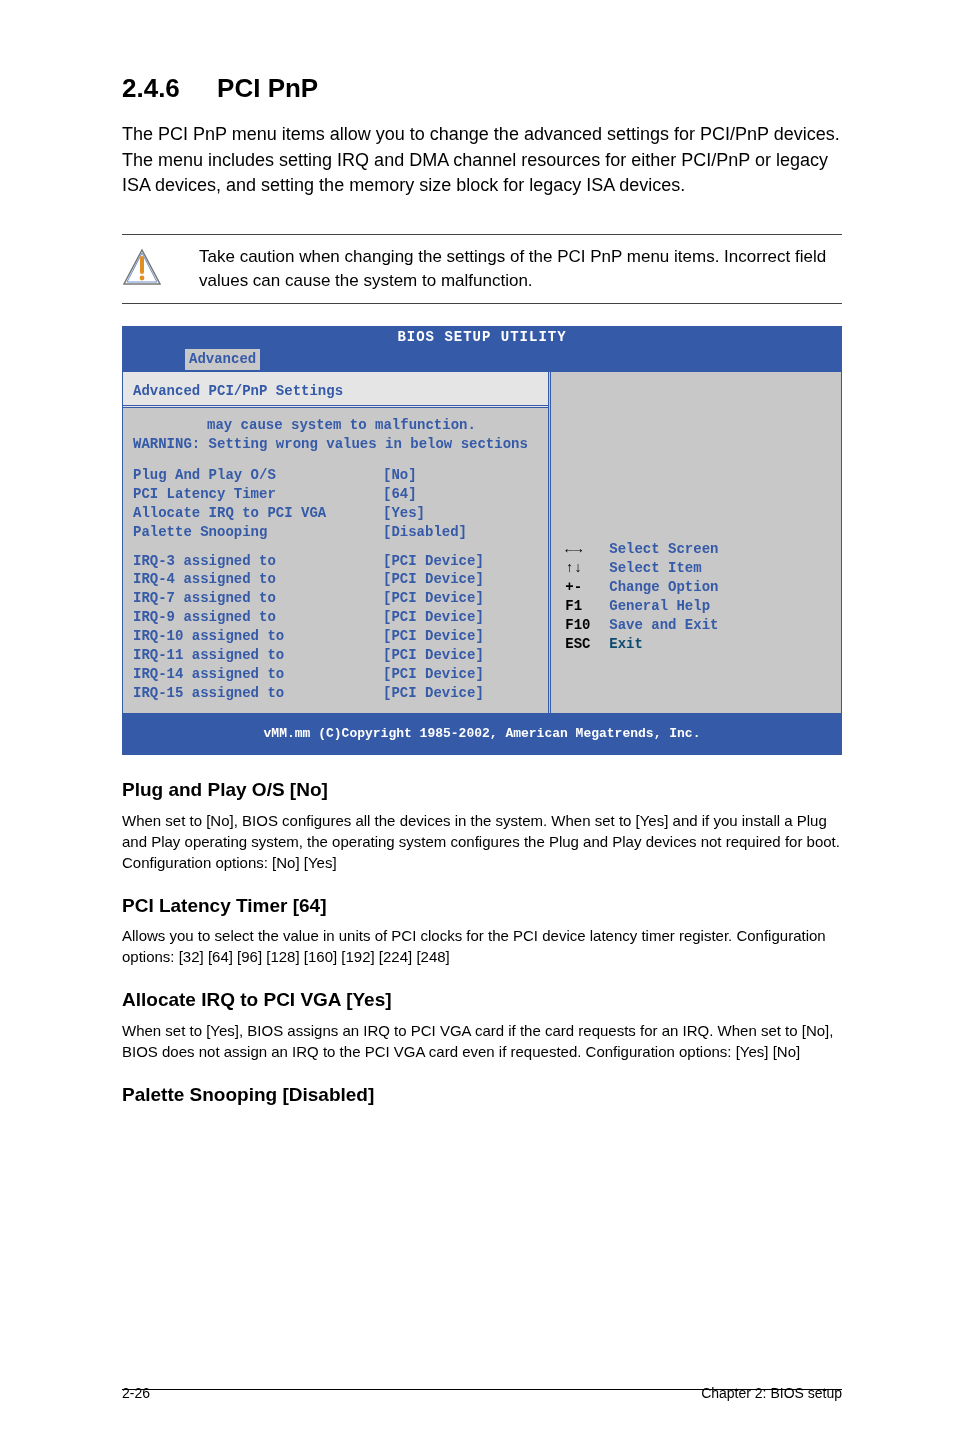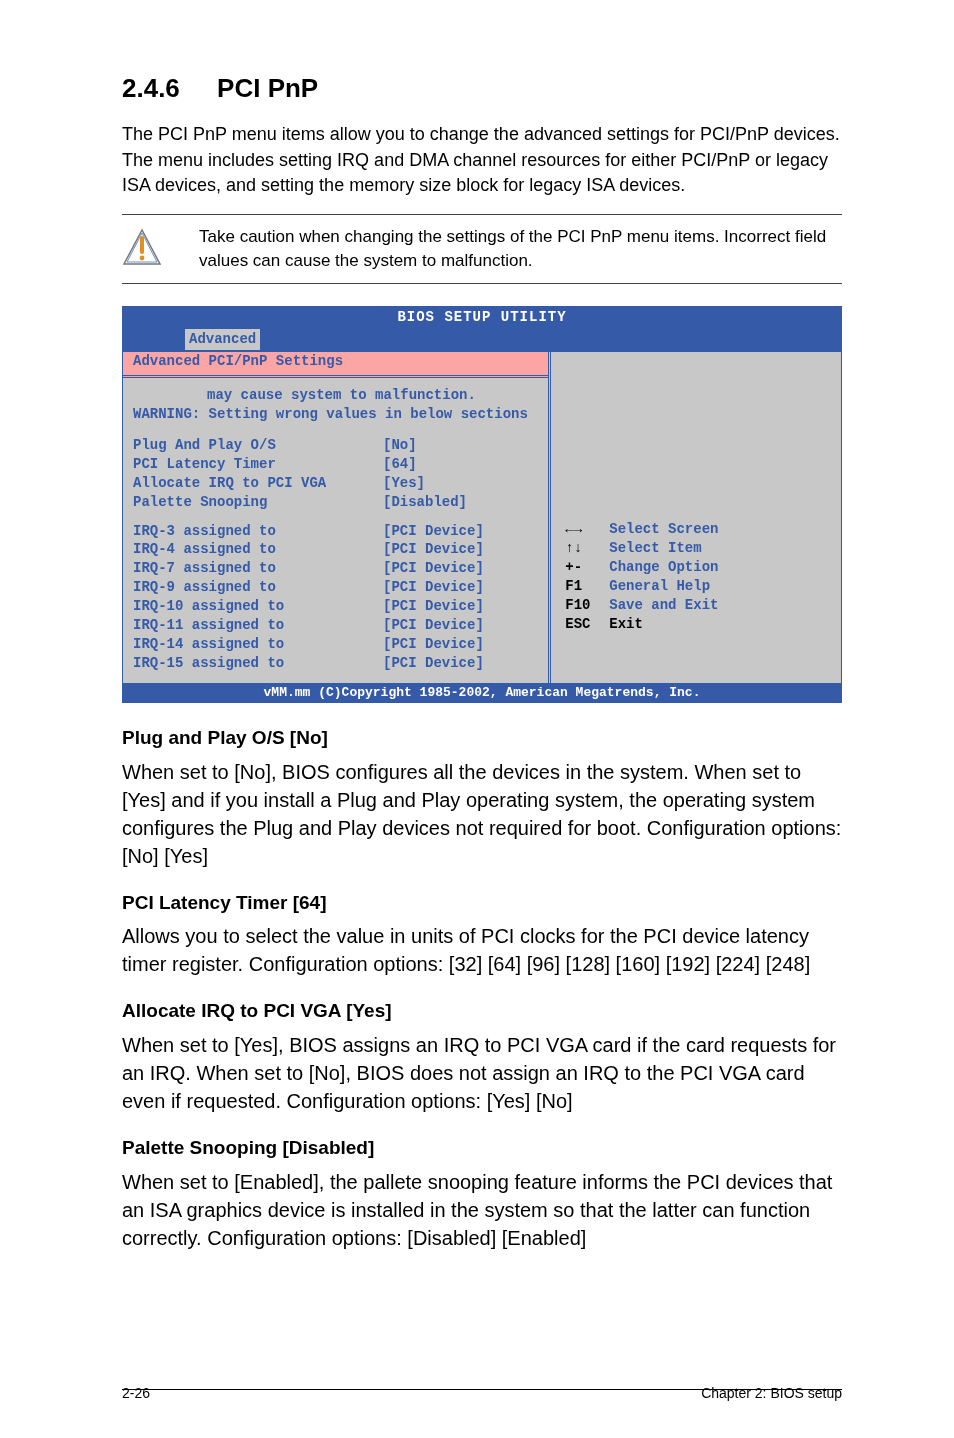--- a/index.html
+++ b/index.html
@@ -1,49 +1,49 @@
 <!DOCTYPE html>
 <html><head>
   <meta charset="utf-8">
   <style>
     body { background:#fff; margin:0; font-family:Helvetica,Arial,sans-serif; color:#000; line-height:1.4; }
     .page { width:910px; min-height:1438px; margin:0 auto; padding:70px 90px 30px 100px; box-sizing:border-box; position:relative; }
     .h2 { font-size:26px; font-weight:bold; margin:0 0 16px 0; }
     .h2 .num { margin-right:30px; }
-    .p { font-size:18px; margin:0 0 16px 0; }
+    .p { font-size:18px; margin:0 0 36px 0; }
 
     .callout-sep { border-top:1px solid #444; }
     .callout { display:flex; align-items:flex-start; padding:10px 0; margin-bottom:22px; }
     .callout-icon { width:40px; height:40px; position:relative; margin-right:20px; flex-shrink:0; margin-top:3px; }
     .callout-icon svg { width:40px; height:40px; }
     .callout-text { font-size:17px;margin-left:17px; }
 
     .bios { border:1.5px solid #355aa8; background:#c8c8c8; font-family:'Courier New',monospace; font-size:14px; line-height:1.35; margin-bottom:22px; }
     .bios-header { background:#355aa8; color:#fff; font-weight:bold; text-align:center; position:relative; padding:1px 0; }
     .bios-header-title { color:#fff; font-weight:bold; letter-spacing:1px; }
     .bios-tabrow { background:#355aa8; padding-left:60px; padding-bottom:2px; }
     .bios-tab { display:inline-block; background:#c8c8c8; color:#355aa8; font-weight:bold; padding:1px 4px; border:2px solid #355aa8; border-bottom:none; }
     .bios-body { display:flex; }
     .bios-left { flex:1.6; border-right:3px double #355aa8; }
     .bios-right { flex:1; padding:8px 10px 8px 14px; color:#355aa8; font-weight:bold; position:relative; }
-    .section-title { background:#fca5a5; padding:0 10px 4px 10px; color:#355aa8; font-weight:bold; border-bottom:3px double #355aa8; }
+    .section-title { background:#e5e5e5; padding:10px 10px 4px 10px; color:#355aa8; font-weight:bold; border-bottom:3px double #355aa8; }
     .section-body { background:#c8c8c8; padding:6px 10px 10px 10px; color:#355aa8; font-weight:bold; }
     .warning-line { margin:2px 0 12px 0; }
     .setting-row span.label { display:inline-block; width:250px; }
 
     .help { }
     .help-row { display:flex; }
     .help-key { width:44px; color:#000; font-weight:bold; }
     .help-txt { color:#355aa8; font-weight:bold; }
-    .help-exit { color:#000000; font-weight:bold; }
+    .help-exit { color:#0c4a6e; font-weight:bold; }
 
-    .bios-footer { background:#355aa8; color:#fff; text-align:center; padding:1px 0; font-weight:bold; font-size:13px; }
+    .bios-footer { background:#355aa8; color:#fff; text-align:center; padding:12px 0; font-weight:bold; font-size:13px; }
 
     .section-h3 { font-size:19px; font-weight:bold; margin:12px 0 6px 0; }
-    .section-p { font-size:20px; margin:0 0 20px 0; }
+    .section-p { font-size:15px; margin:0 0 20px 0; }
 
     .footer-line { position:absolute; left:100px; right:90px; bottom:48px; border-top:1px solid #000; }
     .footer { position:absolute; left:100px; right:90px; bottom:34px; display:flex; justify-content:space-between; font-size:14px; color:#000; }
   </style>
 </head>
 <body>
 
 <div class="page">
 
   <h2 class="h2">
@@ -136,21 +136,20 @@
   </div>
 
   <div id="text-sections">
       <div class="section-h3">Plug and Play O/S [No]</div>
       <div class="section-p">When set to [No], BIOS configures all the devices in the system. When set to [Yes] and if you install a Plug and Play operating system, the operating system configures the Plug and Play devices not required for boot. Configuration options: [No] [Yes]</div>
       <div class="section-h3">PCI Latency Timer [64]</div>
       <div class="section-p">Allows you to select the value in units of PCI clocks for the PCI device latency timer register. Configuration options: [32] [64] [96] [128] [160] [192] [224] [248]</div>
       <div class="section-h3">Allocate IRQ to PCI VGA [Yes]</div>
       <div class="section-p">When set to [Yes], BIOS assigns an IRQ to PCI VGA card if the card requests for an IRQ. When set to [No], BIOS does not assign an IRQ to the PCI VGA card even if requested. Configuration options: [Yes] [No]</div>
       <div class="section-h3">Palette Snooping [Disabled]</div>
-      <div class="section-p">When set to [Enabled], the pallete snooping feature informs the PCI devices that an ISA graphics device is installed in the system so that the latter can function correctly. Configuration options: [Disabled] [Enabled]</div>
     </div>
 
   <div class="footer-line"></div>
   <div class="footer">
     <span>2-26</span>
     <span>Chapter 2: BIOS setup</span>
   </div>
 
 </div>
 

